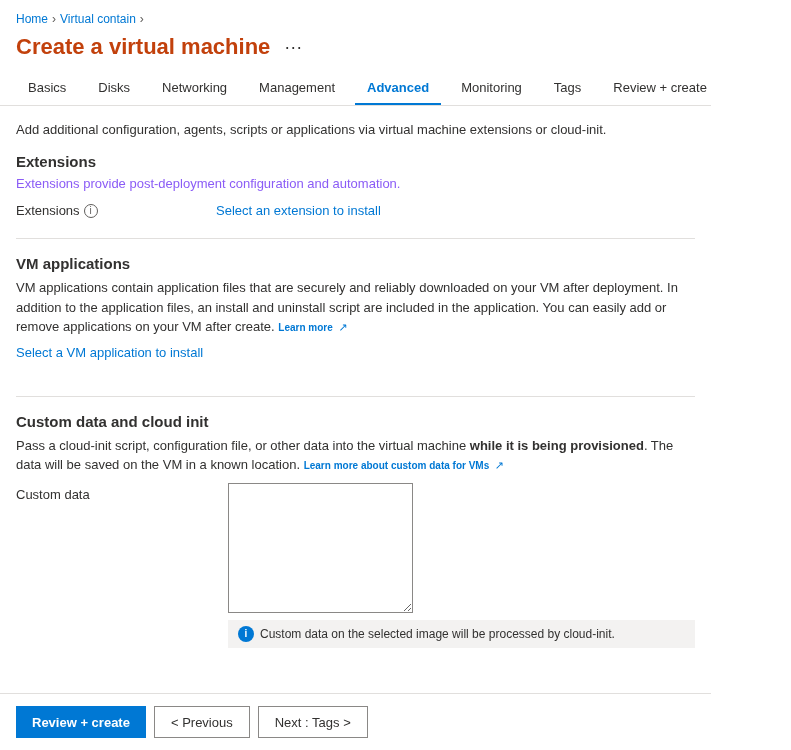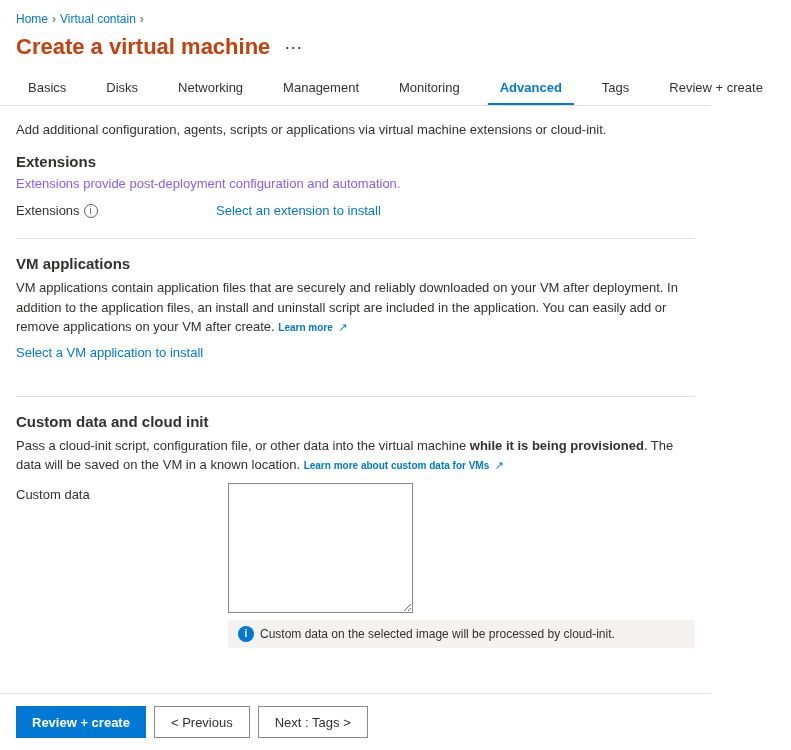--- a/index.html
+++ b/index.html
@@ -45,21 +45,21 @@
       color: #323130;
       font-size: 18px;
       cursor: pointer;
       padding: 2px 4px;
     }
     .tabs-row {
       display: flex;
       align-items: flex-end;
       border-bottom: 1px solid #e1dfdd;
       padding: 0 16px;
-      gap: 16px;
+      gap: 8px;
     }
     .tab {
       padding: 8px 12px;
       font-size: 13px;
       color: #323130;
       cursor: pointer;
       border-bottom: 2px solid transparent;
       white-space: nowrap;
       text-decoration: none;
       display: inline-block;
@@ -249,22 +249,22 @@
   <div class="page-title-row">
     <h1 class="page-title">Create a virtual machine</h1>
     <span class="more-icon">···</span>
   </div>
 
   <div class="tabs-row">
     <a class="tab">Basics</a>
     <a class="tab">Disks</a>
     <a class="tab">Networking</a>
     <a class="tab">Management</a>
+    <a class="tab active">Advanced</a>
     <a class="tab">Monitoring</a>
-    <a class="tab active">Advanced</a>
     <a class="tab">Tags</a>
     <a class="tab">Review + create</a>
   </div>
 
   <div class="content-area">
 
     <p class="subtitle">Add additional configuration, agents, scripts or applications via virtual machine extensions or cloud-init.</p>
 
     <div class="section">
       <h2 class="section-title">Extensions</h2>

